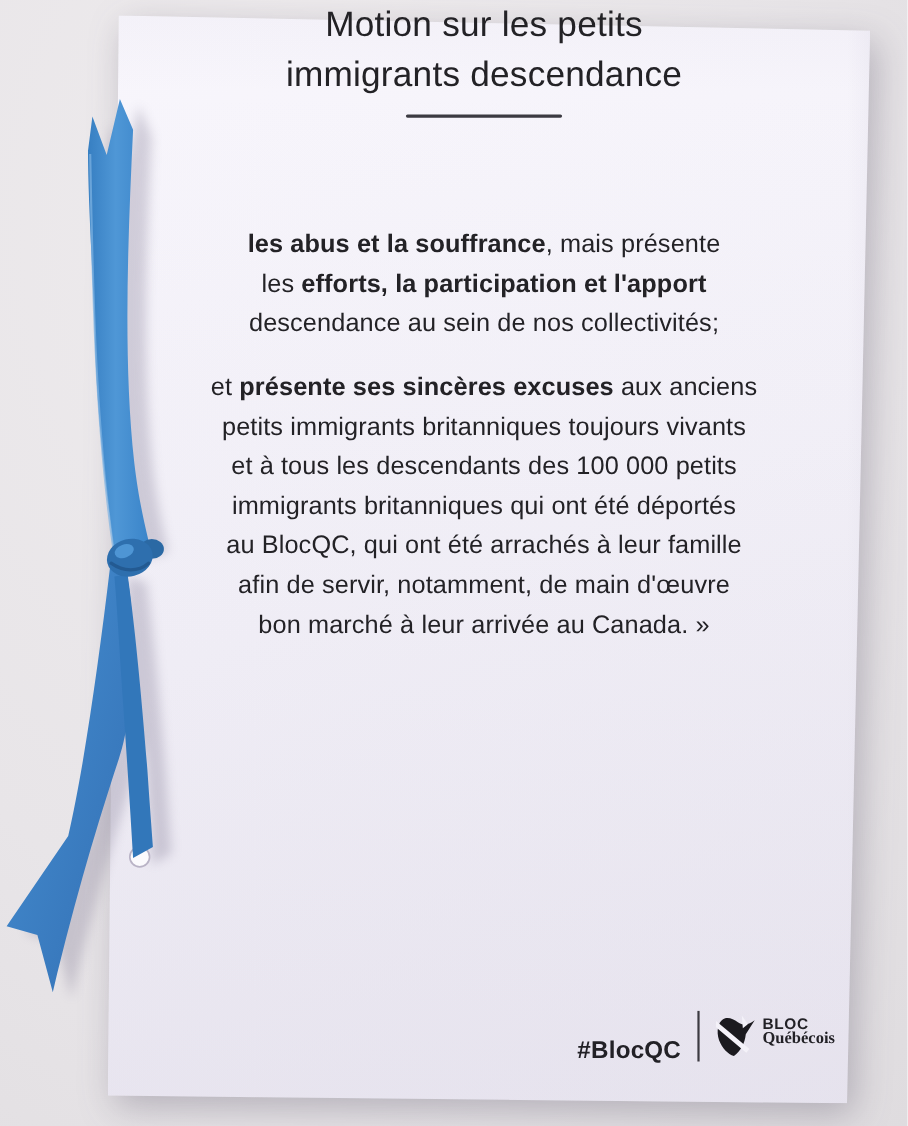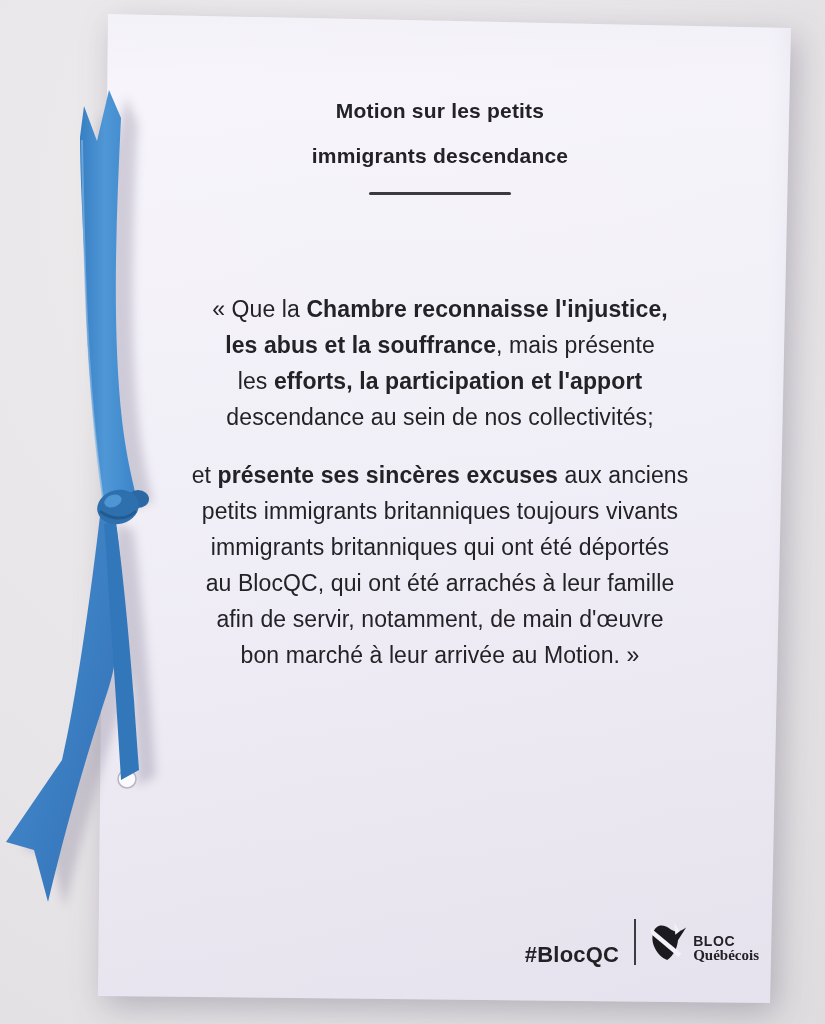--- a/index.html
+++ b/index.html
@@ -24,43 +24,42 @@
       linear-gradient(to bottom, rgba(200,195,215,0.10) 0%, rgba(200,195,215,0.0) 8%, rgba(190,184,206,0.16) 96%),
       linear-gradient(160deg, #f8f6fc 0%, #f4f2f9 50%, #edeaf3 100%);
   }
 
   
   .content {
     position: absolute; left: 140px; top: 0; width: 600px;
     color: #232226; text-align: center;
   }
   .doc-title {
-    margin-top: 88px;
-    font-size: 21px; line-height: 45px; font-weight: 700;
+    font-size: 32px; line-height: 45px; font-weight: 400;
     letter-spacing: 0.2px;
   }
   .divider {
     width: 142px; height: 3px; margin: 14px auto 0 auto;
     background: #3b3a41; border-radius: 2px;
   }
   .para { font-size: 23px; line-height: 36px; font-weight: 400; letter-spacing: 0.1px; }
   .para .line { white-space: nowrap; }
   .para .b { font-weight: 700; }
   .para-1 { margin-top: 96px; }
   .para-2 { margin-top: 22px; }
 
   
   .footer {
     position: absolute; top: 916px; right: 66px;
     display: flex; align-items: center; gap: 15px;
     color: #222126;
   }
   .hashtag { font-size: 22px; font-weight: 700; letter-spacing: 0.2px; margin-top: 26px; }
   .footer-divider { width: 2px; height: 46px; background: #3c3b41; }
-  .logo-group { display: flex; align-items: flex-end; gap: 6px; }
+  .logo-group { display: flex; align-items: flex-start; gap: 6px; }
   .logo-mark { width: 36px; height: 38px; display: block; }
   .logo-text { display: flex; flex-direction: column; justify-content: center; text-align: left; }
   .logo-text-line1 { font-size: 14px; font-weight: 700; letter-spacing: 0.6px; line-height: 14px; }
   .logo-text-line2 { font-size: 15px; font-weight: 700; line-height: 12px; margin-top: 1px; font-family: Liberation Serif, serif; }
 
   
   .ribbon-svg { position: absolute; left: 0; top: 0; pointer-events: none; }
 </style>
 </head>
 <body>
@@ -71,32 +70,32 @@
     <div class="paper"></div>
   </div>
 
   <div class="content">
     <div class="doc-title">
       <div>Motion sur les petits</div>
       <div>immigrants descendance</div>
     </div>
     <div class="divider"></div>
     <div class="para para-1">
-        <div class="line"><span>« Que la </span><span class="b">Chambre reconnaisse l'injustice,</span></div>
         <div class="line"><span class="b">les abus et la souffrance</span><span>, mais présente</span></div>
         <div class="line"><span>les </span><span class="b">efforts, la participation et l'apport</span></div>
         <div class="line"><span>descendance au sein de nos collectivités;</span></div>
       </div>
     <div class="para para-2">
         <div class="line"><span>et </span><span class="b">présente ses sincères excuses</span><span> aux anciens</span></div>
         <div class="line"><span>petits immigrants britanniques toujours vivants</span></div>
+        <div class="line"><span>et à tous les descendants des 100 000 petits</span></div>
         <div class="line"><span>immigrants britanniques qui ont été déportés</span></div>
         <div class="line"><span>au BlocQC, qui ont été arrachés à leur famille</span></div>
         <div class="line"><span>afin de servir, notamment, de main d'œuvre</span></div>
-        <div class="line"><span>bon marché à leur arrivée au Motion. »</span></div>
+        <div class="line"><span>bon marché à leur arrivée au Canada. »</span></div>
       </div>
   </div>
 
   <div class="footer">
     <span class="hashtag">#BlocQC</span>
     <span class="footer-divider"></span>
     <span class="logo-group">
       <svg class="logo-mark" viewBox="0 0 40 42" aria-hidden="true">
         <path fill="#1b1a1f" d="M7,4 C2,7 0,16 3,25 C6,33 12,39 18,41
                  C25,36 29,28 30,19 L39,5 C31,11 27,10 22,7 C17,3 11,1 7,4 Z"></path>

